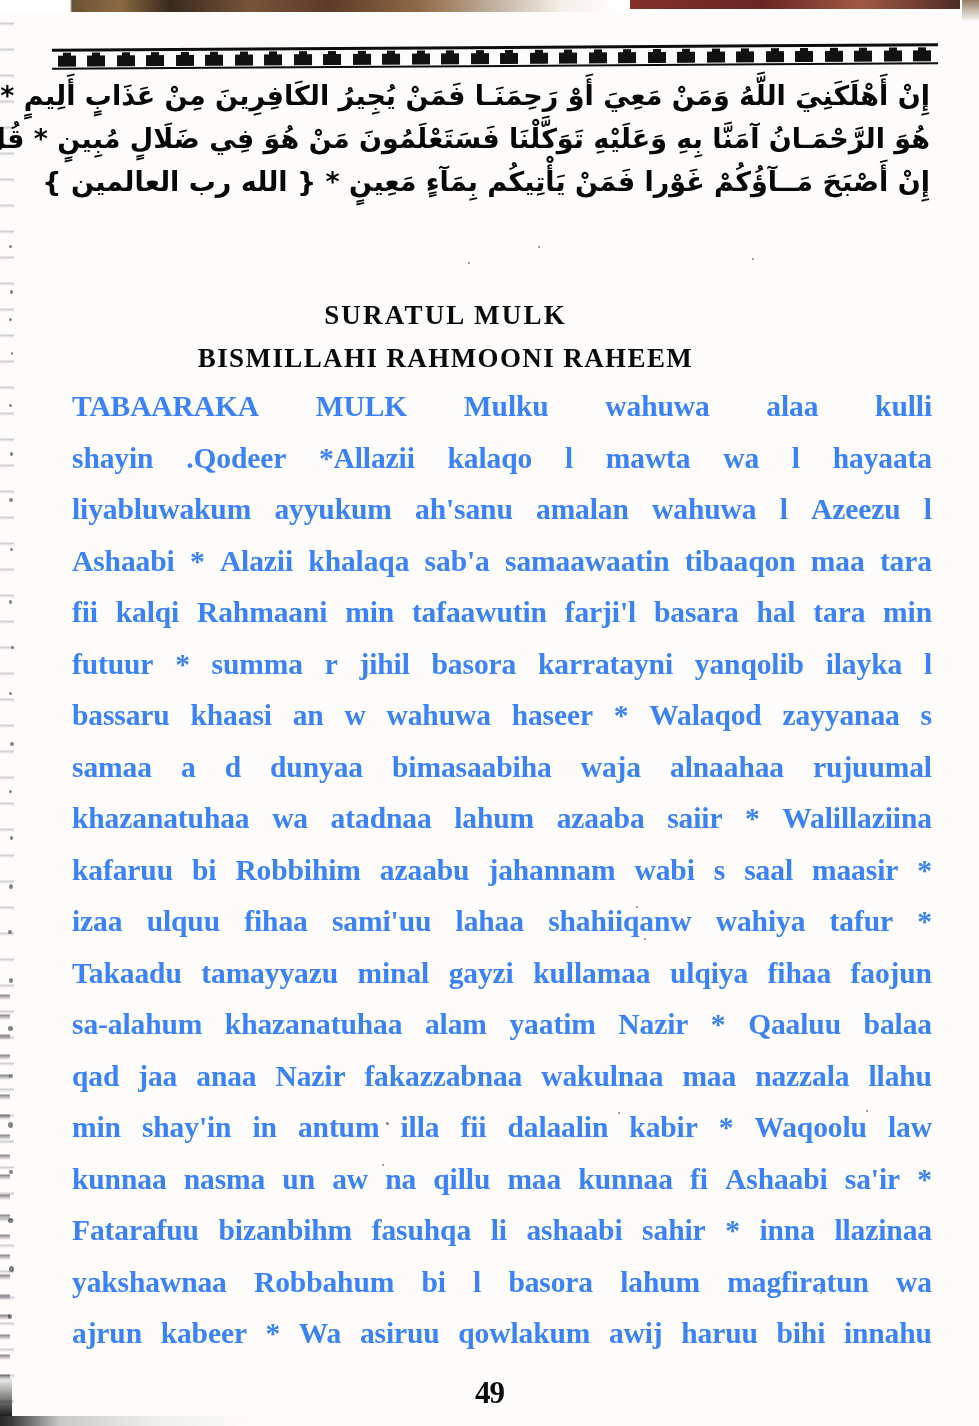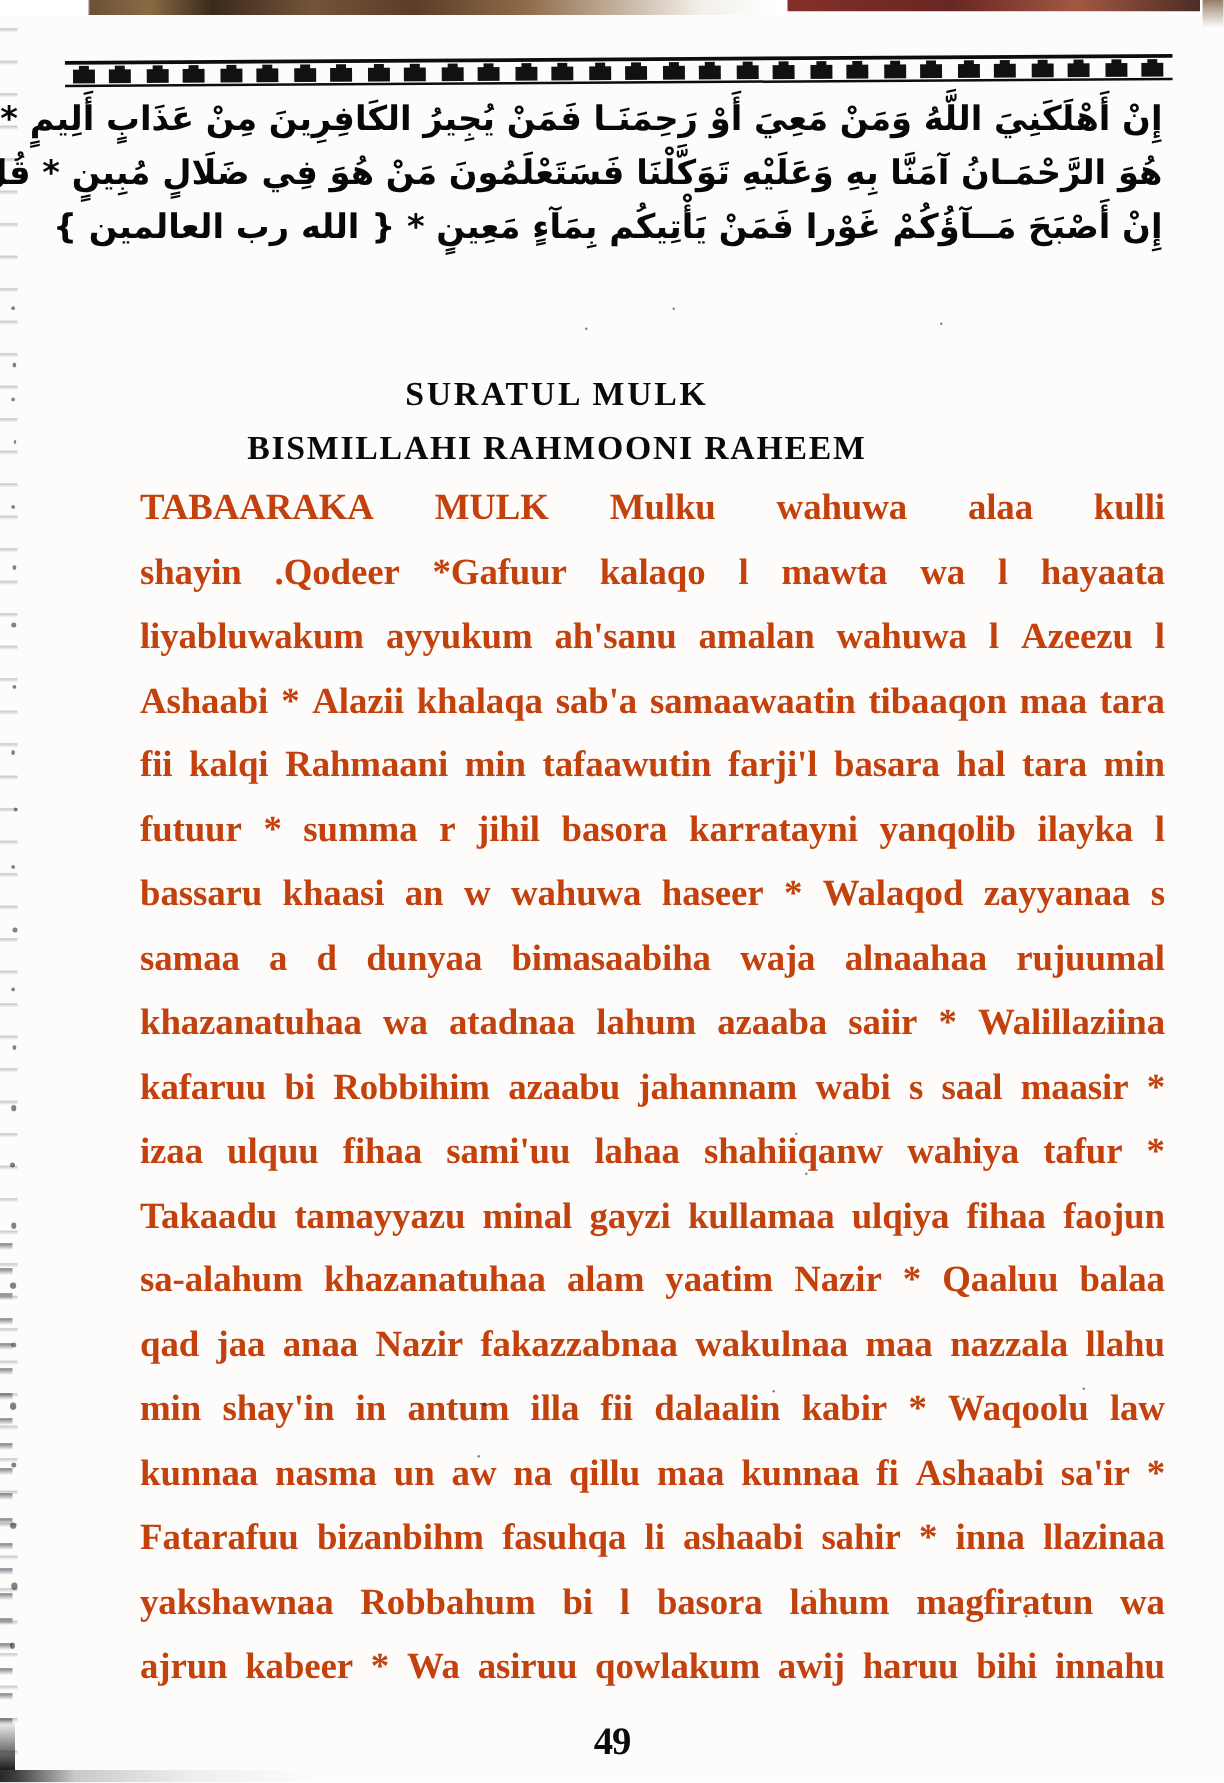--- a/index.html
+++ b/index.html
@@ -217,24 +217,23 @@
   }
   .body-line {
     display: flex;
     justify-content: space-between;
     align-items: baseline;
     font-family: "Liberation Serif", "DejaVu Serif", serif;
     font-weight: 700;
     font-size: 29.5px;
     line-height: 51.5px;
     height: 51.5px;
-    color: #c2410c;
+    color: #3b82f6;
     white-space: nowrap;
     letter-spacing: -0.1px;
-    margin-left: 40px;
   }
   .body-line .w {
     display: inline-block;
   }
 
   .page-number {
     position: absolute;
     left: 0;
     top: 1375px;
     width: 979px;
@@ -288,21 +287,21 @@
         <span class="w">TABAARAKA</span>
         <span class="w">MULK</span>
         <span class="w">Mulku</span>
         <span class="w">wahuwa</span>
         <span class="w">alaa</span>
         <span class="w">kulli</span>
       </div>
       <div class="body-line">
         <span class="w">shayin</span>
         <span class="w">.Qodeer</span>
-        <span class="w">*Gafuur</span>
+        <span class="w">*Allazii</span>
         <span class="w">kalaqo</span>
         <span class="w">l</span>
         <span class="w">mawta</span>
         <span class="w">wa</span>
         <span class="w">l</span>
         <span class="w">hayaata</span>
       </div>
       <div class="body-line">
         <span class="w">liyabluwakum</span>
         <span class="w">ayyukum</span>

